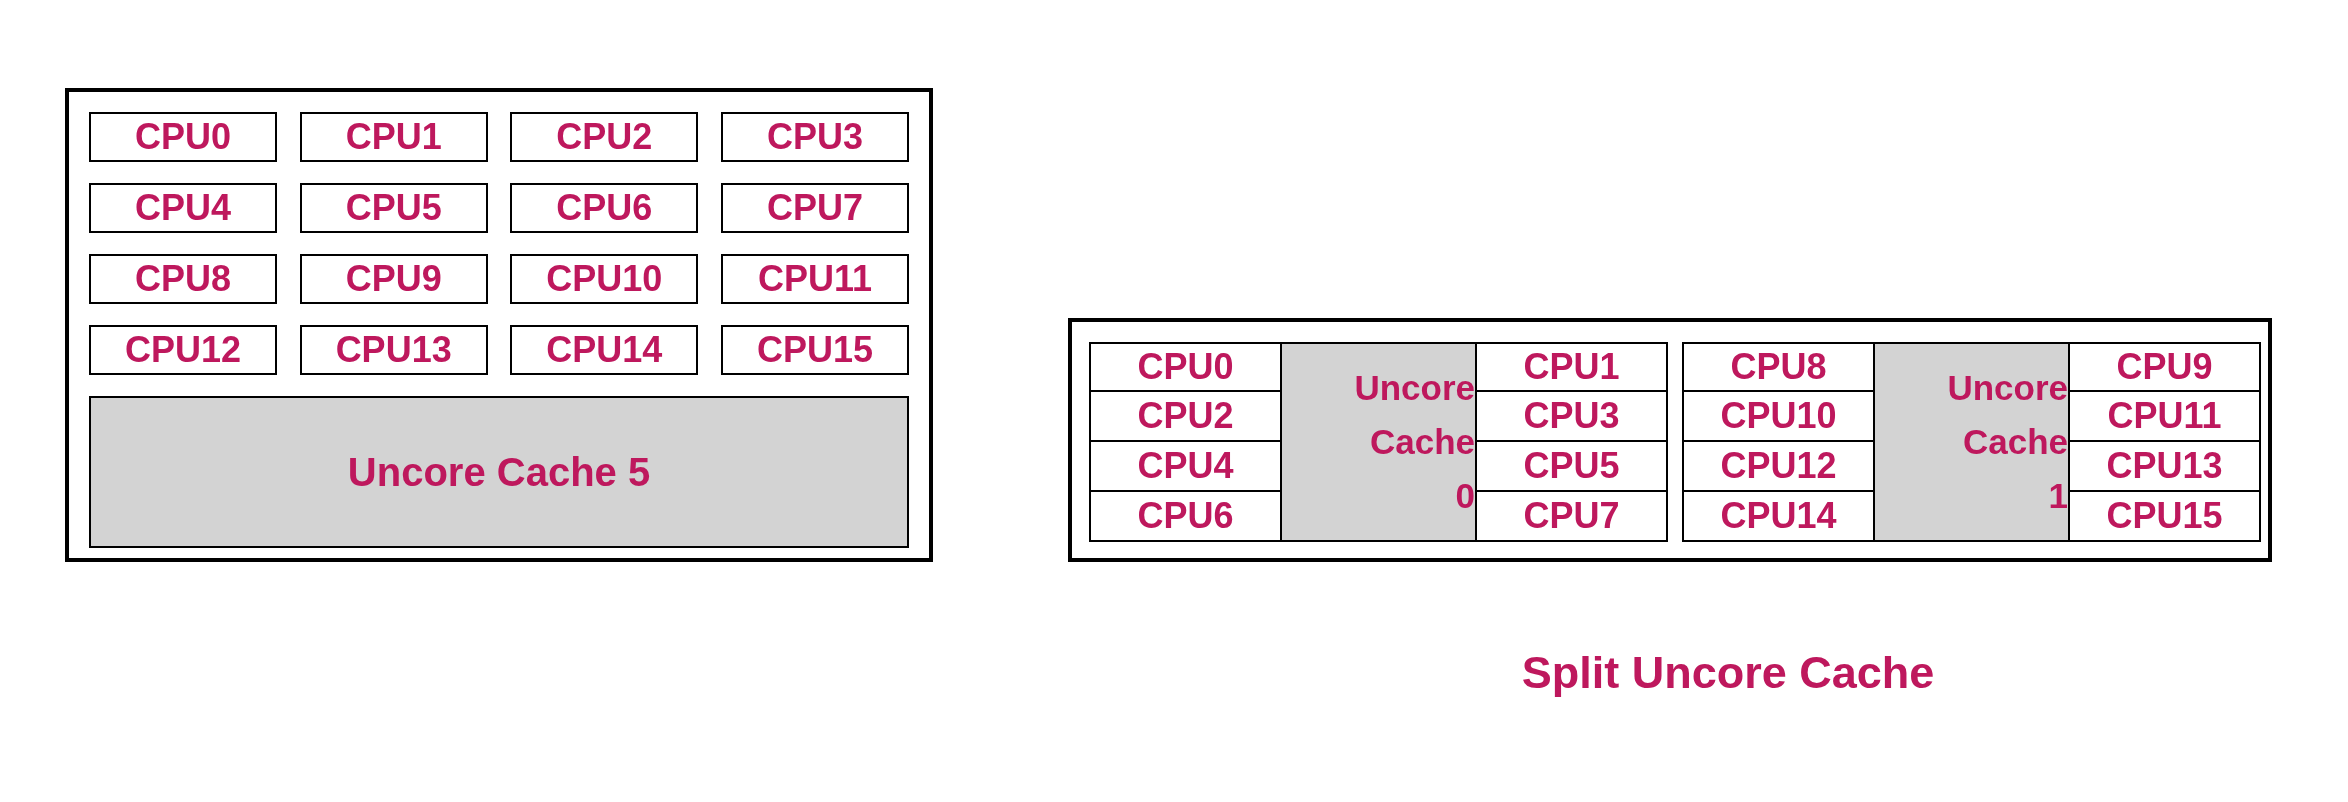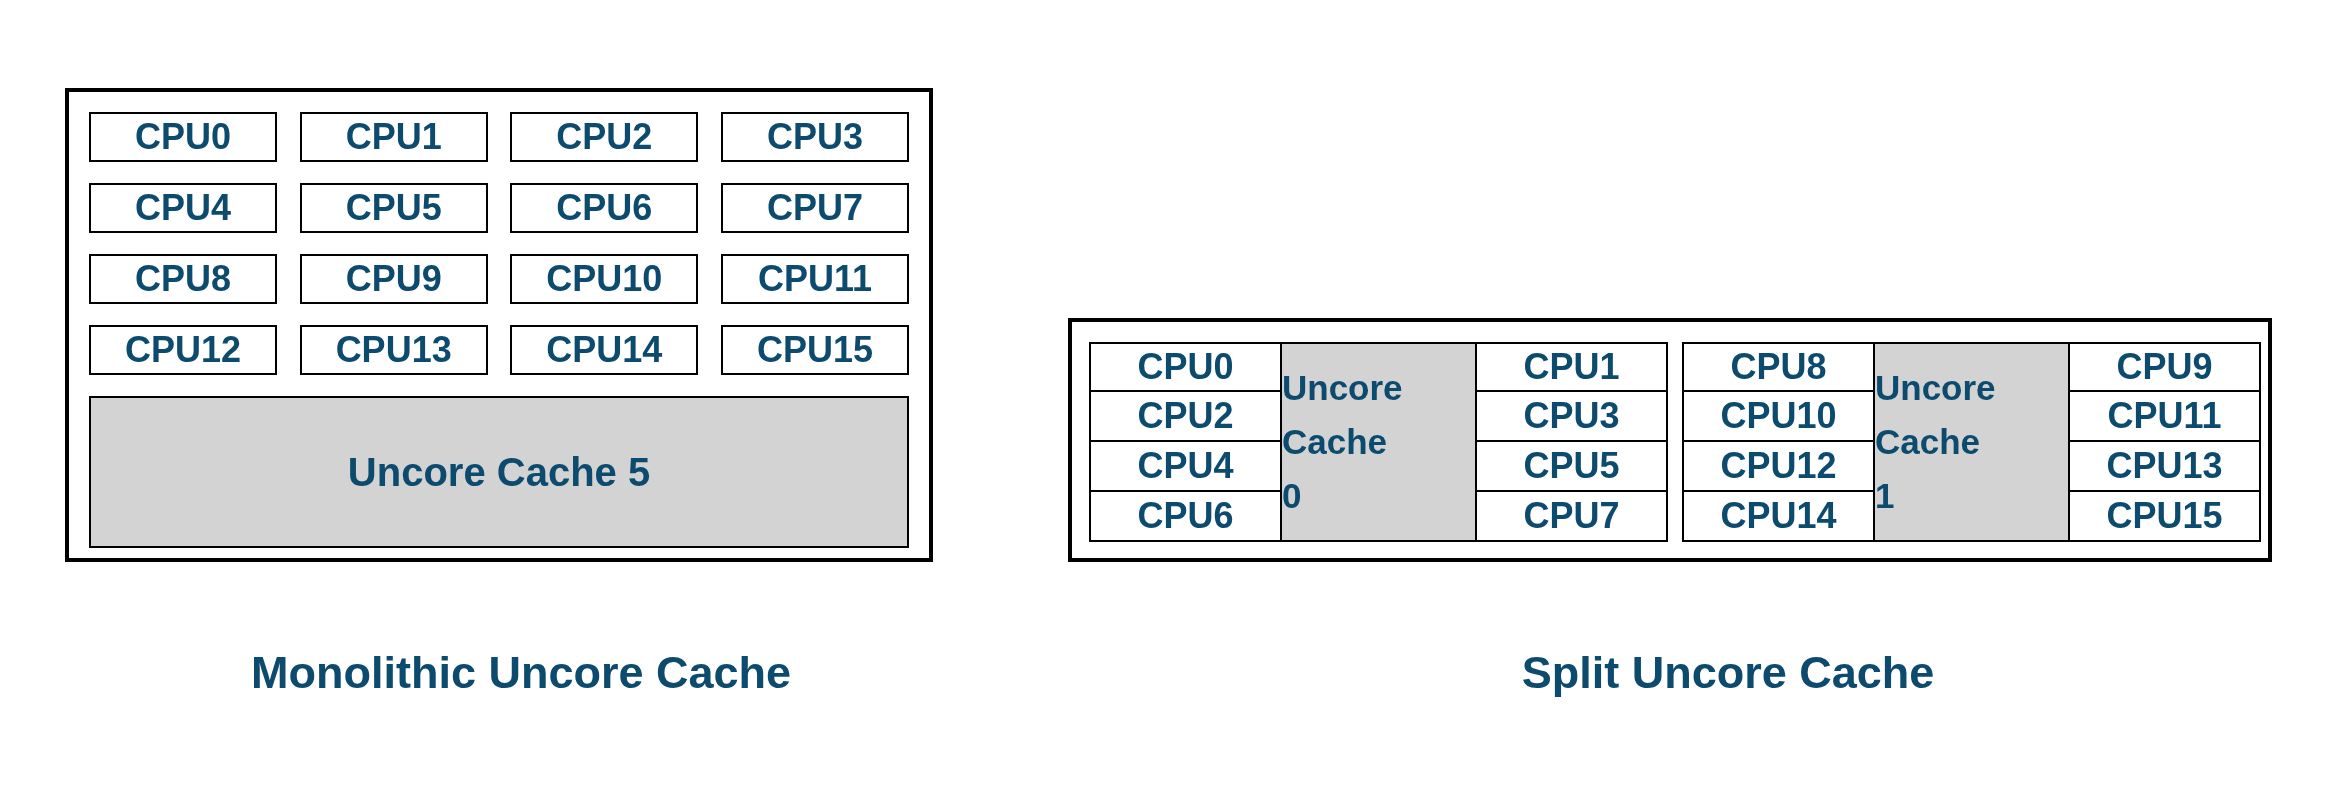--- a/index.html
+++ b/index.html
@@ -2,21 +2,21 @@
 <html><head>
 <meta charset="utf-8">
 <style>
   html, body { margin: 0; padding: 0; background: #ffffff; }
   .canvas {
     position: relative;
     width: 2348px;
     height: 802px;
     background: #ffffff;
     font-family: "Liberation Sans", sans-serif;
-    color: #0c4a6e;
+    color: #be185d;
     overflow: hidden;
   }
 
   
   .mono-box {
     position: absolute;
     left: 65px; top: 88px;
     width: 868px; height: 474px;
     border: 4px solid #000000;
     box-sizing: border-box;
@@ -73,21 +73,21 @@
     white-space: nowrap;
   }
   .cpu-cell + .cpu-cell { border-top: none; }
   .split-cache {
     width: 193px; height: 200px;
     box-sizing: border-box;
     border-top: 2px solid #000000;
     border-bottom: 2px solid #000000;
     background: #d3d3d3;
     display: flex; flex-direction: column;
-    align-items: flex-start; justify-content: center;
+    align-items: flex-end; justify-content: center;
     font-size: 35px; font-weight: bold;
     text-align: center;
   }
   .split-cache span { display: block; line-height: 54px; }
 
   
   .caption {
     position: absolute;
     top: 645px;
     font-size: 45px;
@@ -124,21 +124,20 @@
       <div class="cpu-box">CPU11</div>
     </div>
     <div class="cpu-row">
       <div class="cpu-box">CPU12</div>
       <div class="cpu-box">CPU13</div>
       <div class="cpu-box">CPU14</div>
       <div class="cpu-box">CPU15</div>
     </div>
     <div class="mono-cache">Uncore Cache 5</div>
   </section>
-  <div class="caption caption-mono">Monolithic Uncore Cache</div>
 
   <section class="split-box">
 
     <div class="cache-group">
       <div class="cpu-col">
         <div class="cpu-cell">CPU0</div>
         <div class="cpu-cell">CPU2</div>
         <div class="cpu-cell">CPU4</div>
         <div class="cpu-cell">CPU6</div>
       </div>

